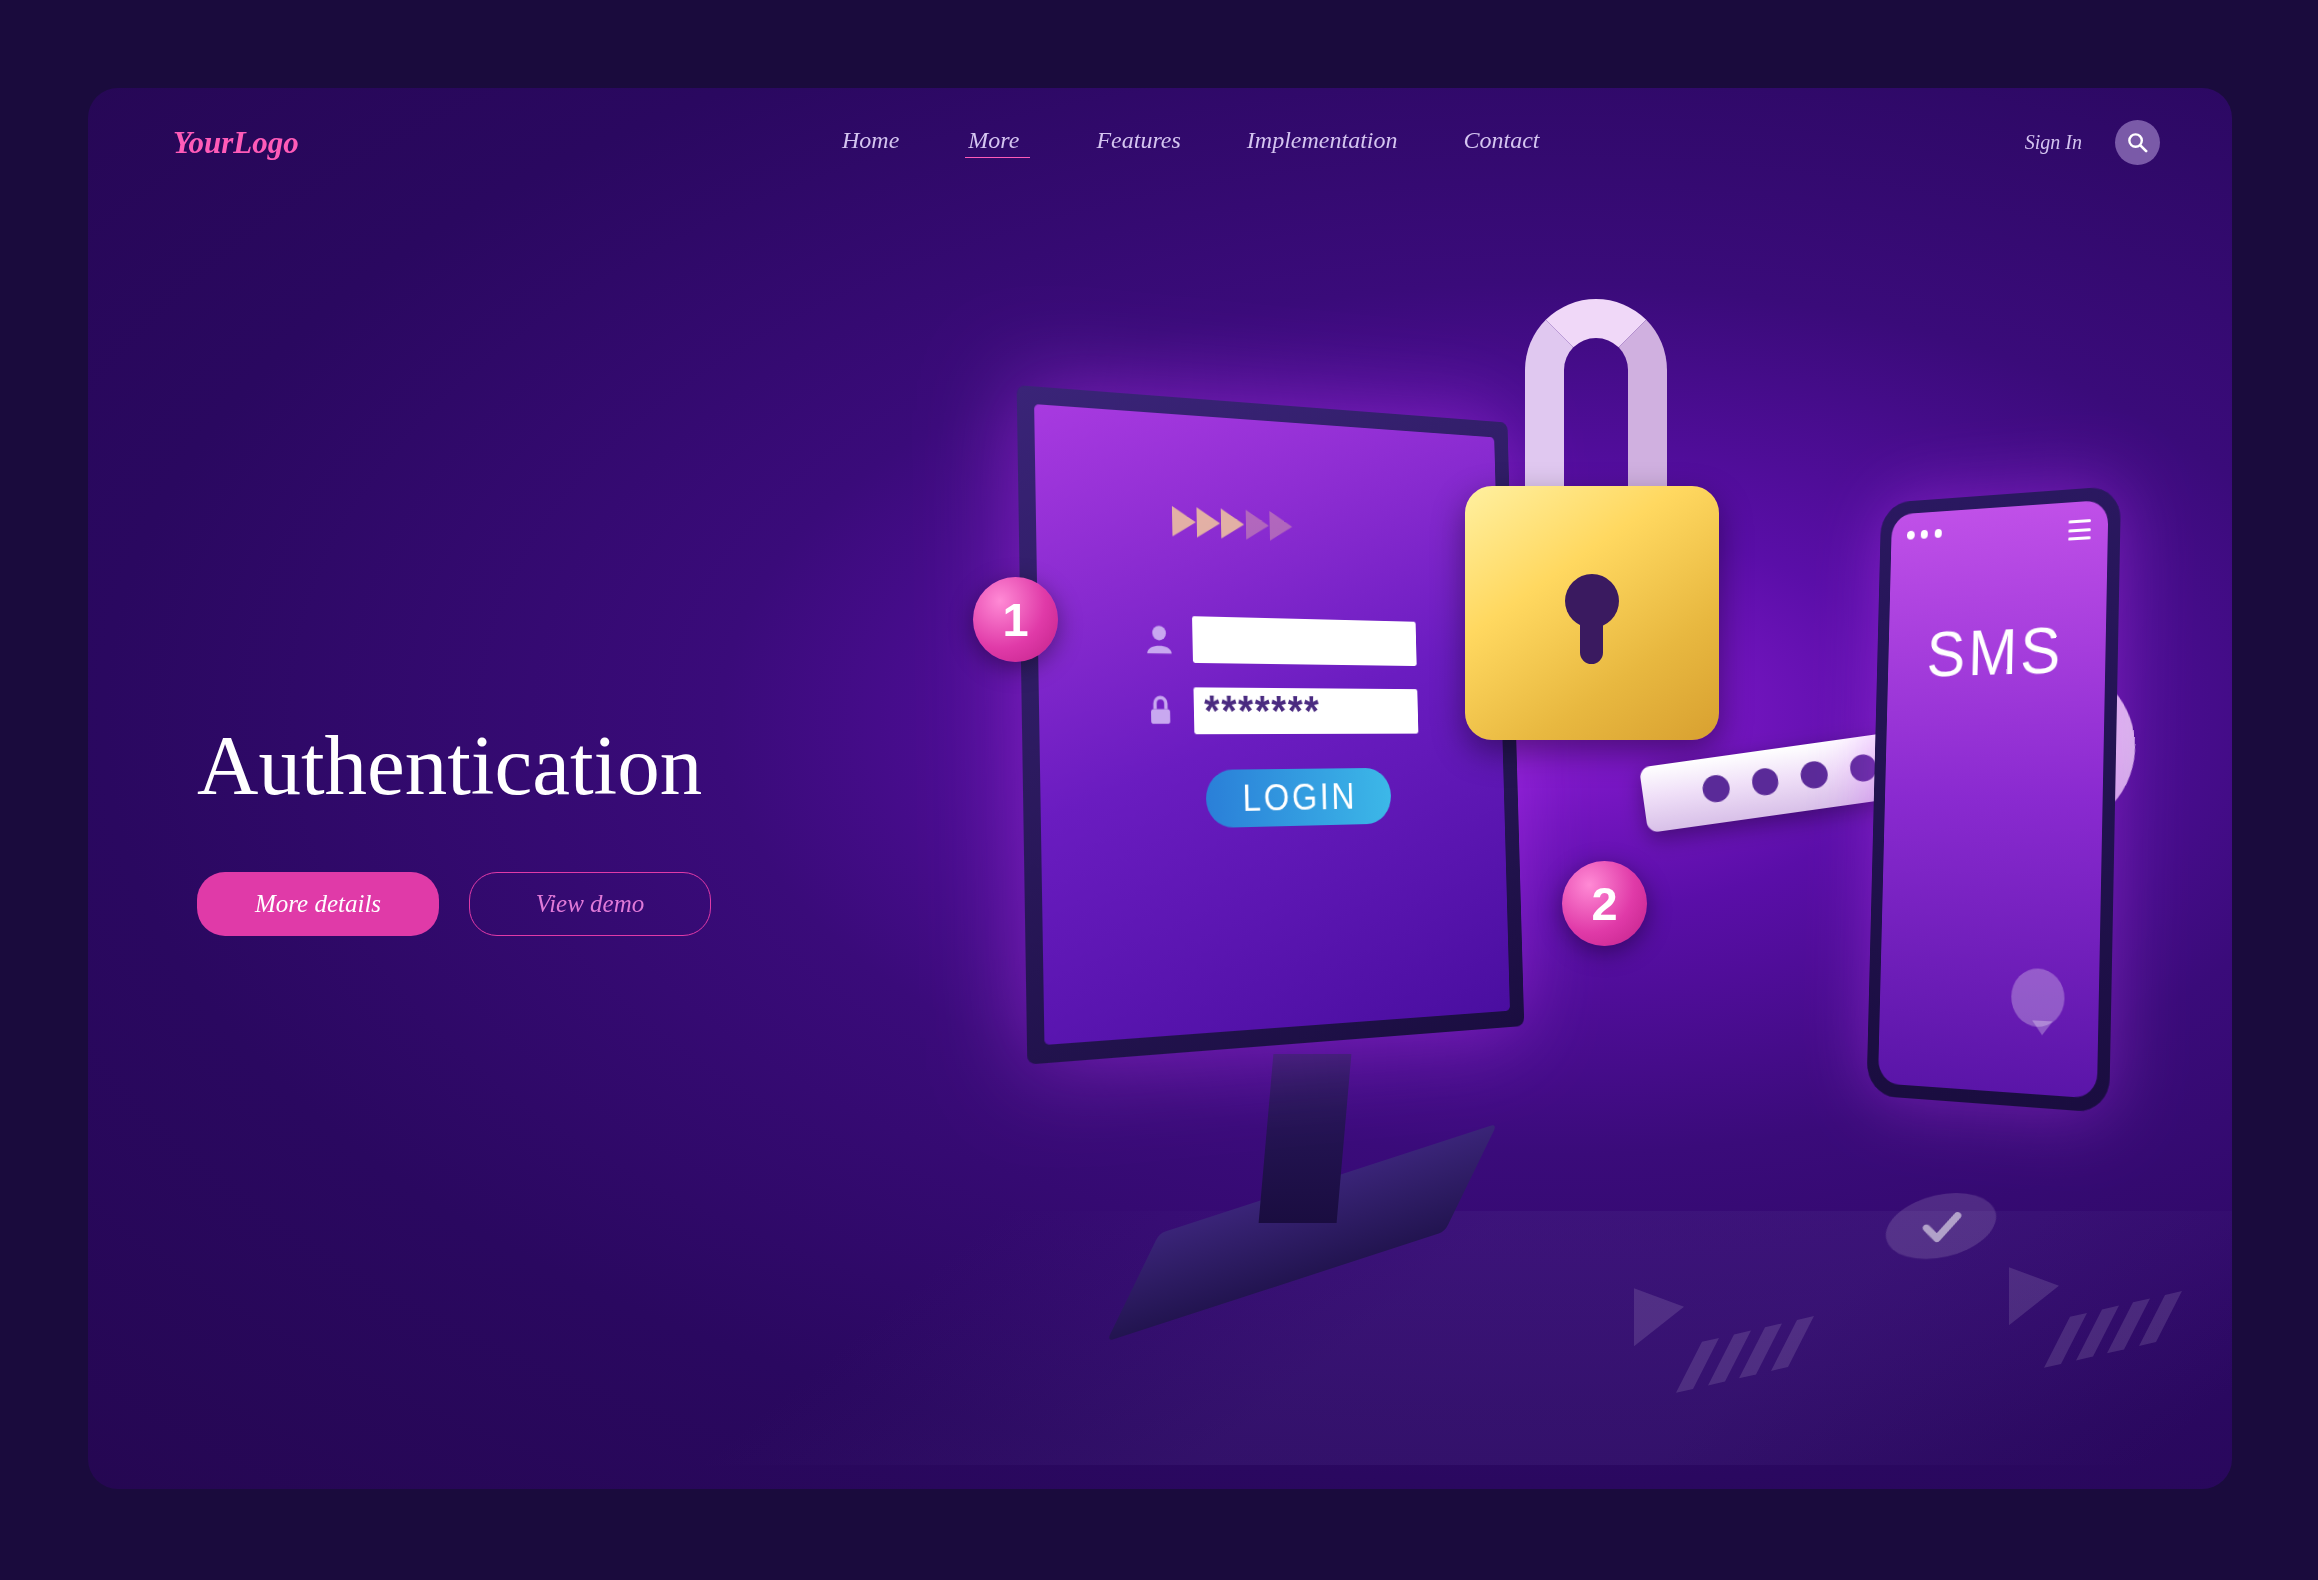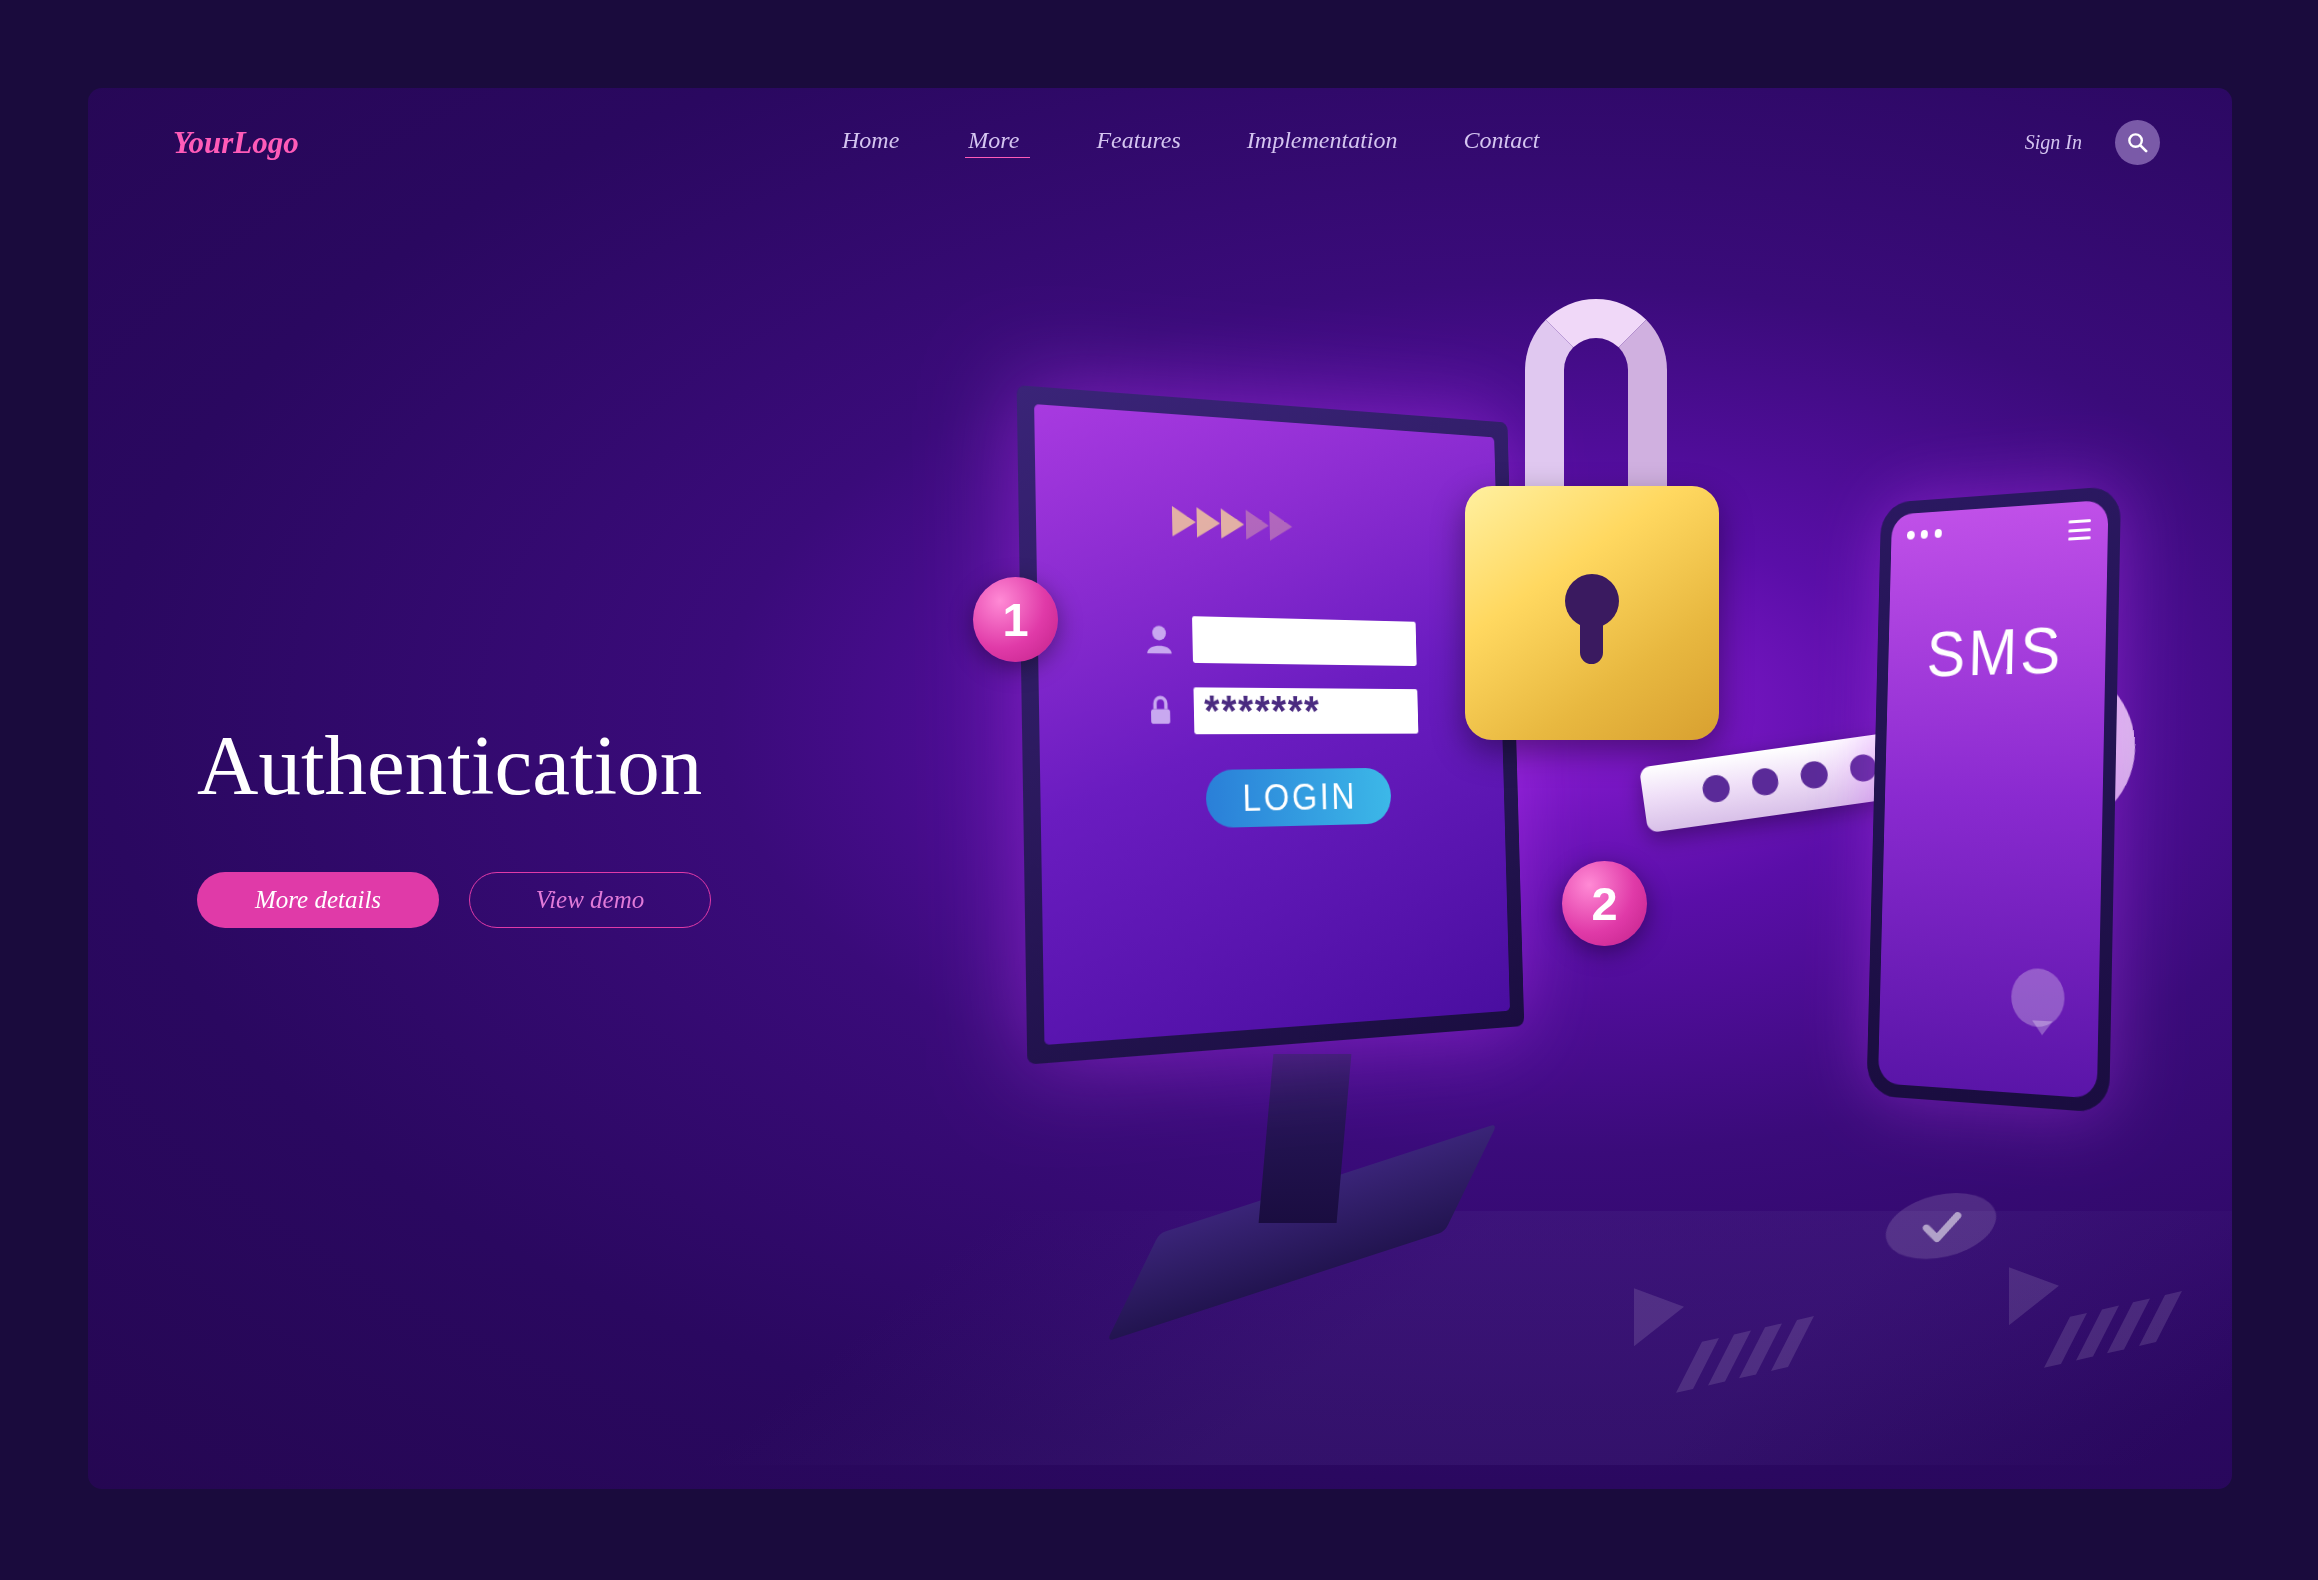--- a/index.html
+++ b/index.html
@@ -10,21 +10,21 @@
   font-family: Georgia, 'Times New Roman', serif;
   overflow: hidden;
 }
 .page-card {
   position: absolute;
   top: 88px;
   left: 88px;
   width: 2144px;
   height: 1401px;
   background: radial-gradient(ellipse at 68% 45%, #8a1bd4 0%, #5a0ea8 18%, #3a0b7a 40%, #2a0860 70%, #250752 100%);
-  border-radius: 14px;
+  border-radius: 30px;
   overflow: hidden;
 }
 
 
 .header {
   position: absolute;
   top: 0;
   left: 0;
   right: 0;
   height: 109px;
@@ -100,21 +100,21 @@
   line-height: 1.55;
   font-style: italic;
 }
 .hero-actions {
   margin-top: 57px;
   display: flex;
   gap: 30px;
 }
 .btn {
   width: 242px;
-  height: 56px;
+  height: 64px;
   border-radius: 28px;
   display: flex;
   align-items: center;
   justify-content: center;
   font-size: 25px;
   font-style: italic;
   cursor: pointer;
 }
 .btn-primary { background: #e03aa8; color: #fff; }
 .btn-secondary { background: transparent; color: #e07ad8; border: 1.8px solid #e03aa8; }

